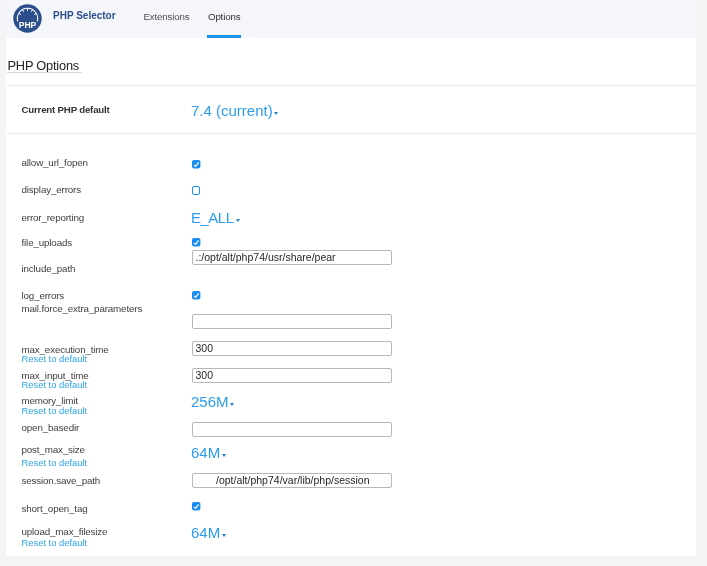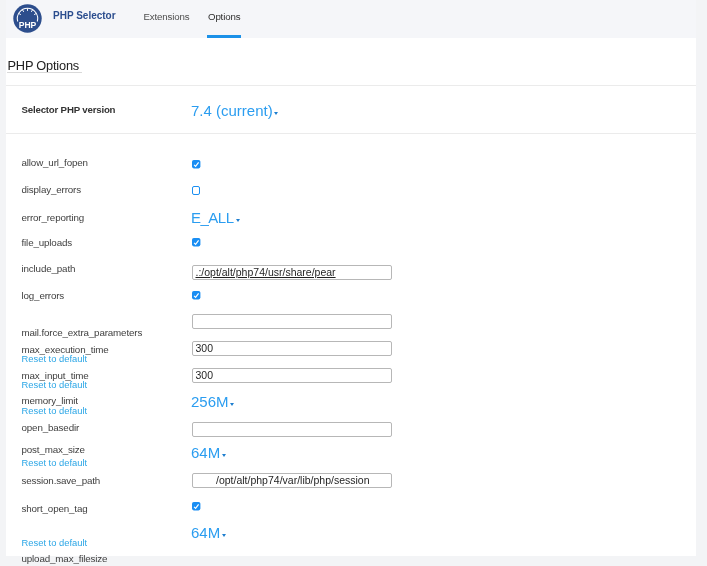--- a/index.html
+++ b/index.html
@@ -35,21 +35,21 @@
 <div class="abs" style="left:53px; top:10px; font-size:10px; font-weight:bold; color:#2b4d8e;">PHP Selector</div>
 <div class="abs" style="left:143.5px; top:10.5px; font-size:9.7px; letter-spacing:-0.15px; color:#4e4e4e;">Extensions</div>
 <div class="abs" style="left:208px; top:10.5px; font-size:9.7px; letter-spacing:-0.15px; color:#2e2e2e;">Options</div>
 <div class="abs" style="left:207px; top:35px; width:33.5px; height:2.6px; background:#1b91e8;"></div>
 
 <div class="panel" style="top:38px; height:48px; border-bottom:1px solid #ebebeb;"></div>
 <div class="abs" style="left:7.5px; top:58px; font-size:12.8px; font-weight:normal; letter-spacing:-0.2px; color:#222;">PHP Options</div>
 <div class="abs" style="left:6.5px; top:71.6px; width:75px; height:1px; background:#d9d9d9;"></div>
 
 <div class="panel" style="top:86px; height:48px; border-bottom:1px solid #ebebeb;"></div>
-<div class="abs" style="left:21.5px; top:104px; font-size:9.7px; font-weight:bold; letter-spacing:-0.2px; color:#333; line-height:11px;">Selector PHP version</div>
+<div class="abs" style="left:21.5px; top:104px; font-size:9.7px; font-weight:bold; letter-spacing:-0.2px; color:#333; line-height:11px;">Current PHP default</div>
 <div class="lnk" style="top:105px;">7.4 (current)<span class="caret"></span></div>
 
 <div class="panel" style="top:134px; height:422px;"></div>
 
 <div class="lbl" style="top:157.5px;">allow_url_fopen</div>
 <svg class="abs" style="left:192px; top:160px;" width="9" height="9" viewBox="0 0 9 9">
     <rect x="0" y="0" width="8.4" height="8.4" rx="1.8" fill="#1a8ef3"></rect>
     <path d="M2.1 4.9 L3.6 6.4 L6.6 2.4" fill="none" stroke="#fff" stroke-width="1.2"></path>
   </svg>
 
@@ -59,29 +59,29 @@
 <div class="lbl" style="top:212.5px;">error_reporting</div>
 <div class="lnk" style="top:211.5px; letter-spacing:-0.5px;">E_ALL<span class="caret" style="margin-left:2px;"></span></div>
 
 <div class="lbl" style="top:237.5px;">file_uploads</div>
 <svg class="abs" style="left:192px; top:238.3px;" width="9" height="9" viewBox="0 0 9 9">
     <rect x="0" y="0" width="8.4" height="8.4" rx="1.8" fill="#1a8ef3"></rect>
     <path d="M2.1 4.9 L3.6 6.4 L6.6 2.4" fill="none" stroke="#fff" stroke-width="1.2"></path>
   </svg>
 
 <div class="lbl" style="top:263.5px;">include_path</div>
-<div class="inp" style="top:265px;text-decoration:underline;">.:/opt/alt/php74/usr/share/pear</div>
+<div class="inp" style="top:250px;">.:/opt/alt/php74/usr/share/pear</div>
 
 <div class="lbl" style="top:290.5px;">log_errors</div>
 <svg class="abs" style="left:192px; top:291.3px;" width="9" height="9" viewBox="0 0 9 9">
     <rect x="0" y="0" width="8.4" height="8.4" rx="1.8" fill="#1a8ef3"></rect>
     <path d="M2.1 4.9 L3.6 6.4 L6.6 2.4" fill="none" stroke="#fff" stroke-width="1.2"></path>
   </svg>
 
-<div class="lbl" style="top:328px;">mail.force_extra_parameters</div>
+<div class="lbl" style="top:304px;">mail.force_extra_parameters</div>
 <div class="inp" style="top:314px;"></div>
 
 <div class="lbl" style="top:344.5px;">max_execution_time</div>
 <div class="inp" style="top:341px;">300</div>
 <div class="rst" style="top:354.5px;">Reset to default</div>
 
 <div class="lbl" style="top:371px;">max_input_time</div>
 <div class="inp" style="top:367.5px;">300</div>
 <div class="rst" style="top:381px;">Reset to default</div>
 
@@ -98,15 +98,15 @@
 
 <div class="lbl" style="top:476px;">session.save_path</div>
 <div class="inp" style="top:473px;padding-left:23px;">/opt/alt/php74/var/lib/php/session</div>
 
 <div class="lbl" style="top:503.5px;">short_open_tag</div>
 <svg class="abs" style="left:192px; top:502px;" width="9" height="9" viewBox="0 0 9 9">
     <rect x="0" y="0" width="8.4" height="8.4" rx="1.8" fill="#1a8ef3"></rect>
     <path d="M2.1 4.9 L3.6 6.4 L6.6 2.4" fill="none" stroke="#fff" stroke-width="1.2"></path>
   </svg>
 
-<div class="lbl" style="top:527px;margin-top:27px;">upload_max_filesize</div>
+<div class="lbl" style="top:527px;">upload_max_filesize</div>
 <div class="lnk" style="top:527px;">64M<span class="caret"></span></div>
 <div class="rst" style="top:539px;">Reset to default</div>
 
 </body></html>

